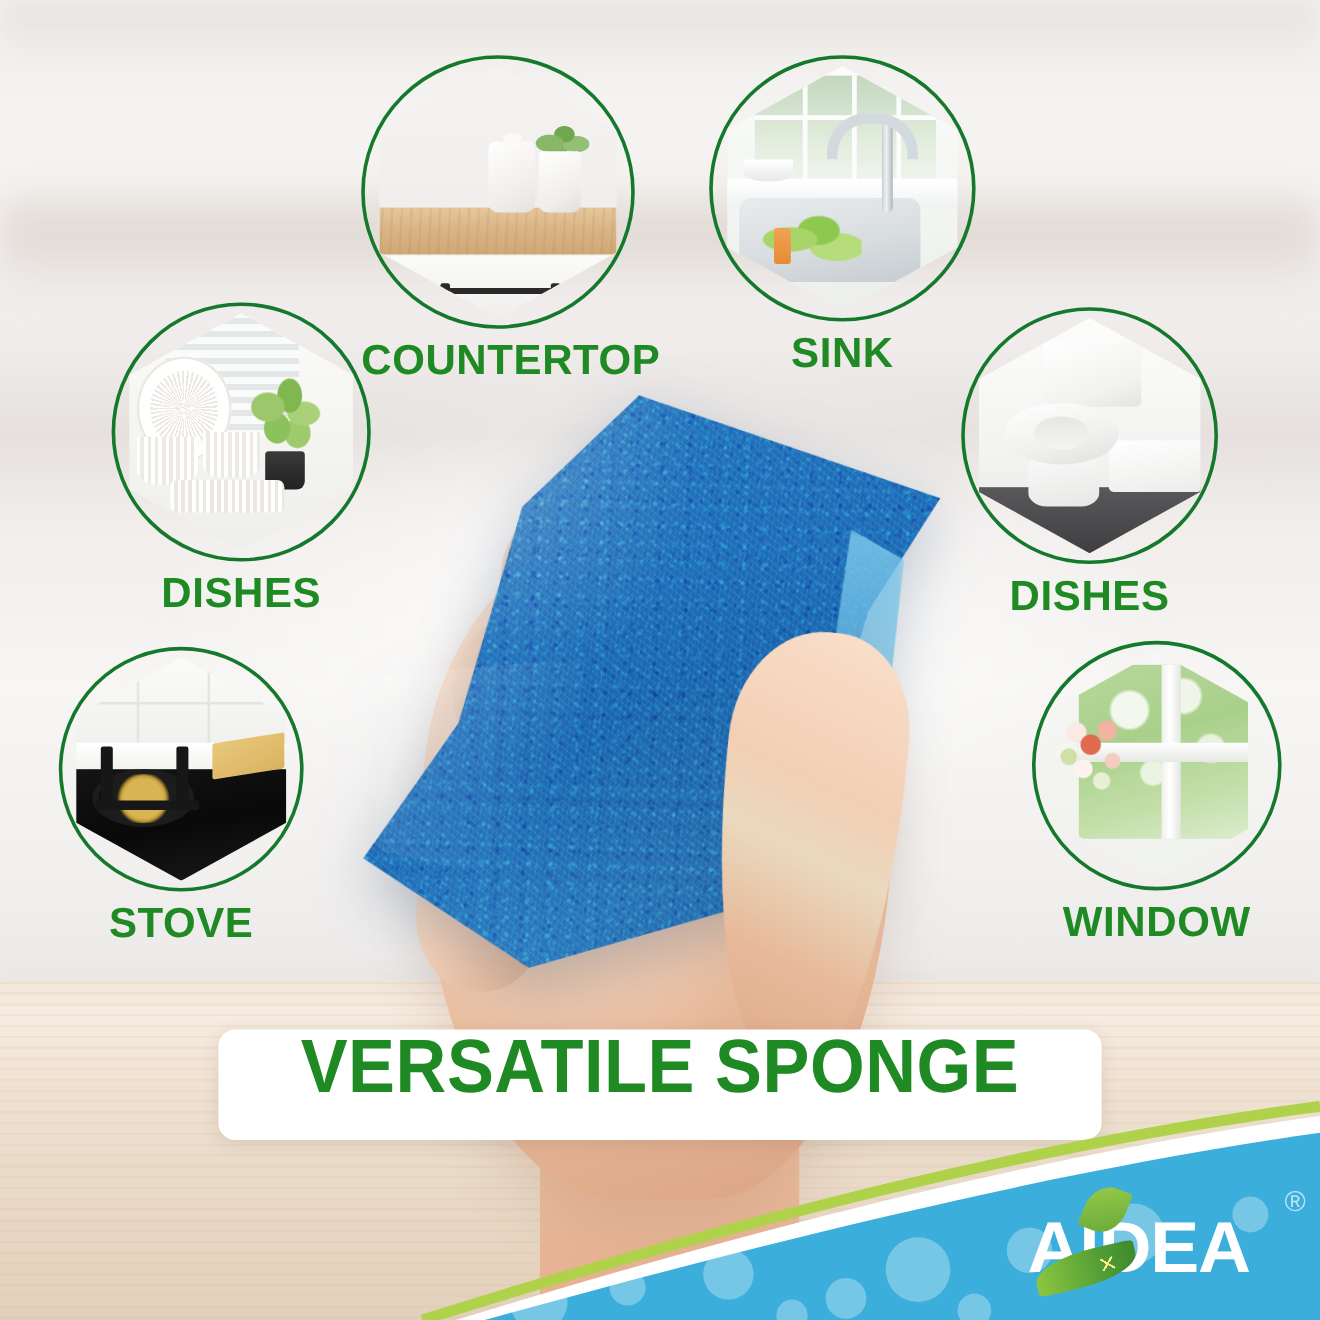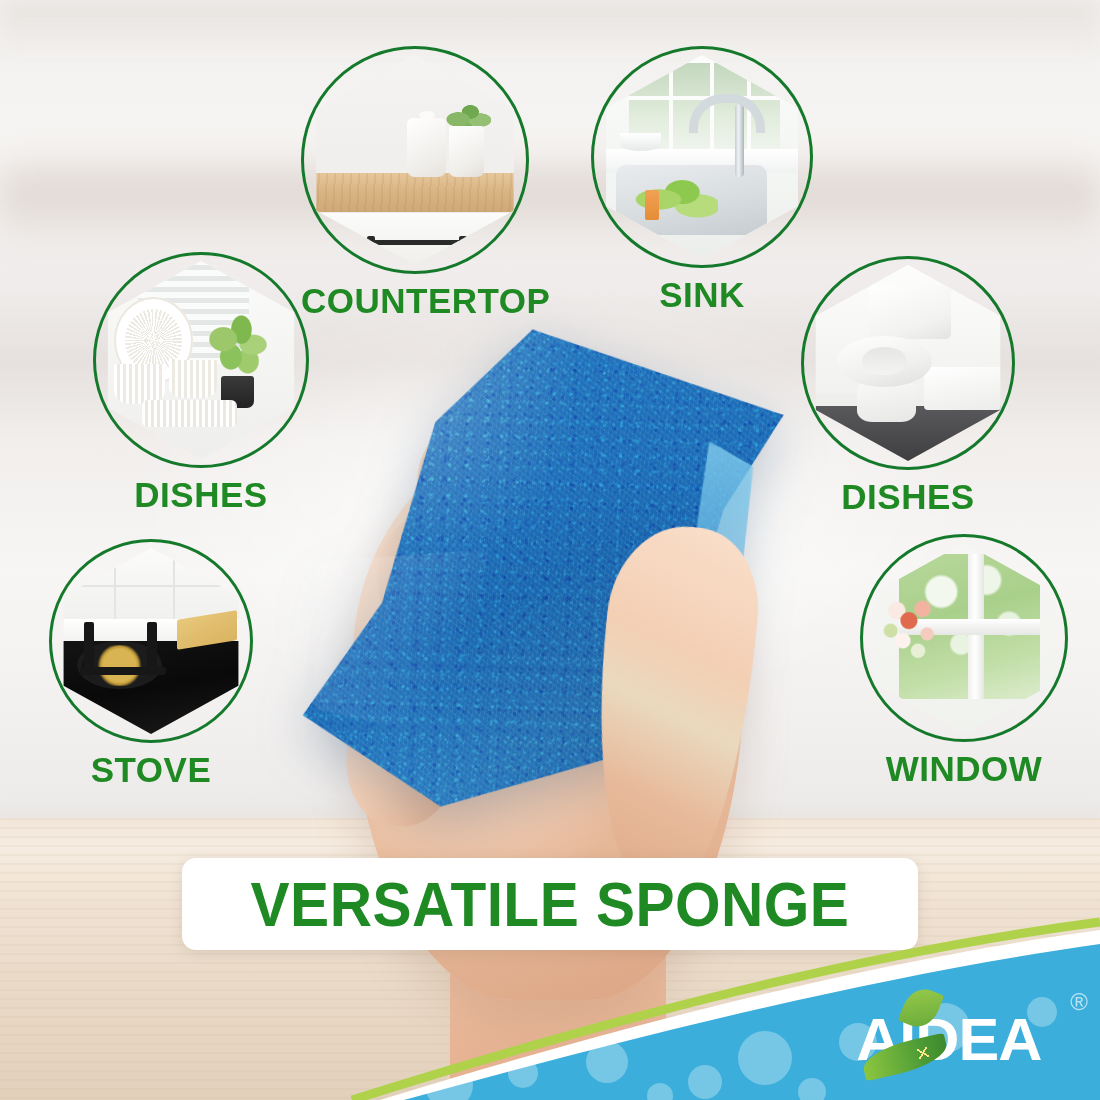--- a/index.html
+++ b/index.html
@@ -488,21 +488,21 @@
   
   .headline {
     position: absolute;
     left: 182px;
     top: 858px;
     width: 736px;
     height: 92px;
     background: #ffffff;
     border-radius: 14px;
     display: flex;
-    align-items: center;
+    align-items: flex-start;
     justify-content: center;
     box-shadow: 0 3px 14px rgba(120,100,80,.16);
   }
   .headline-text {
     color: #1f8a24;
     font-weight: 700;
     font-size: 63px;
     line-height: 1;
     letter-spacing: .5px;
     transform: scaleX(.93);

